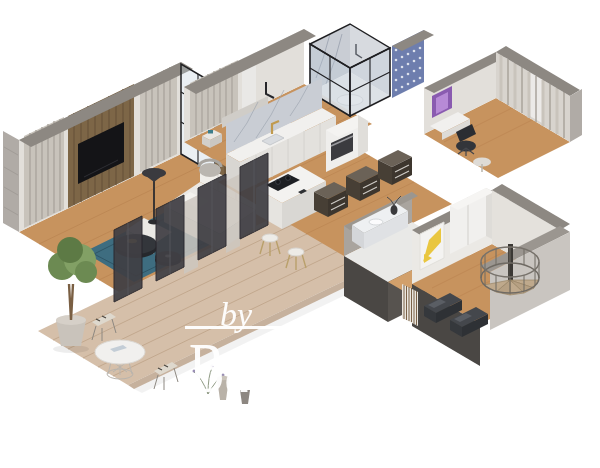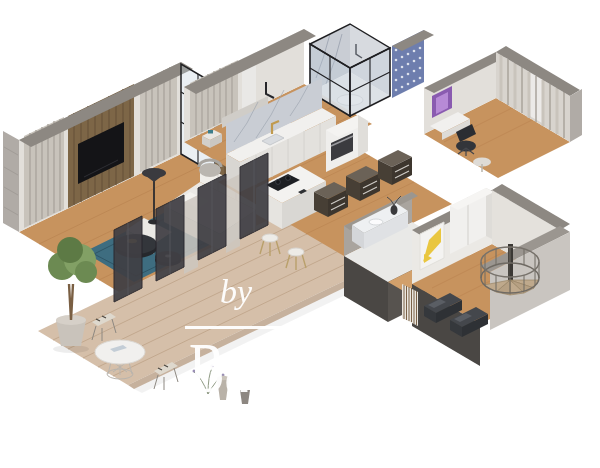--- a/index.html
+++ b/index.html
@@ -1,21 +1,21 @@
 <!DOCTYPE html>
 <html style="--bg: #ffffff; --watermark: #ffffff; --wallLight: #e2dfda; --wallWhite: #ebe9e5; --wallTop: #8d8882; --concrete: #b0aba6; --darkPanel: #403f44; --woodFloor: #c7935e; --woodPlank: #b57f4c; --deck: #d5bfa9; --rug: #3e6d80; --sofa: #ebe9e5; --woodPanel: #7d6647; --curtain: #c8c3bb; --marble: #c9cdd4; --wallpaper: #6e7eae; --counter: #f1f0ee; --gold: #c09a4e; --yellow: #e9c63f; --purple: #8a5bb0; --treeGreen: #6c8a52; --darkWall: #4a4744;"><head>
 <meta charset="utf-8">
 <style>
   html,body{margin:0;padding:0;background:#fff;}
   #stage{position:relative;width:600px;height:468px;background:var(--bg,#fff);overflow:hidden;
          font-family:"Liberation Serif","DejaVu Serif",serif;}
   #plan-svg{position:absolute;left:0;top:0;}
   
   .wm{position:absolute;color:var(--watermark,#fff);opacity:.96;text-align:center;pointer-events:none;}
-  .wm-by{left:196px;top:275px;width:80px;font-size:34px;font-style:italic;line-height:34px;}
+  .wm-by{left:196px;top:298px;width:80px;font-size:34px;font-style:italic;line-height:34px;}
   .wm-brand{left:150px;top:332px;width:300px;font-size:72px;line-height:72px;white-space:nowrap;
             transform:scaleX(.74);transform-origin:50% 50%;}
   .wm-tag{left:150px;top:411px;width:300px;font-size:20px;line-height:26px;letter-spacing:9px;white-space:nowrap;}
   .wm-line{position:absolute;height:2.5px;background:var(--watermark,#fff);opacity:.95;}
   .wm-line1{left:185px;top:326px;width:128px;}
   .wm-line2{left:183px;top:405px;width:234px;}
   .wm-line3{left:183px;top:446px;width:234px;}
 </style>
 </head>
 <body>

